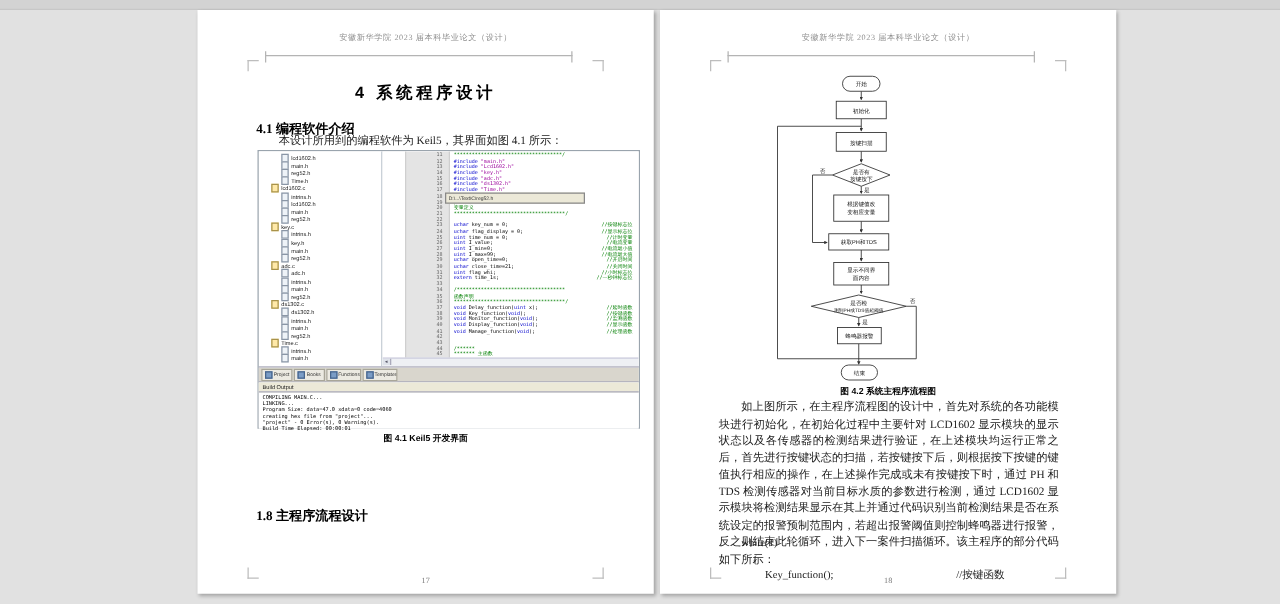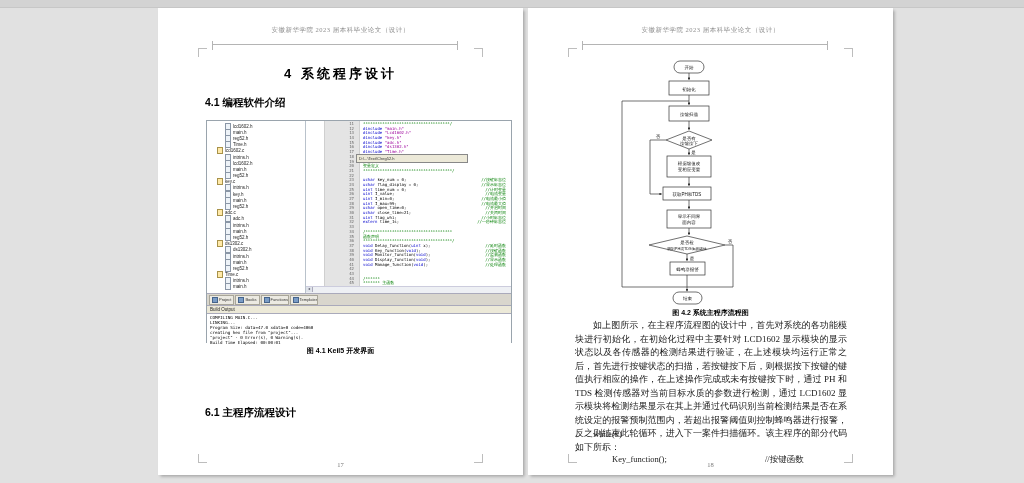--- a/index.html
+++ b/index.html
@@ -16,21 +16,21 @@
   .phead-line::before,.phead-line::after{content:"";position:absolute;top:-4px;width:0;height:9px;border-left:1px solid #b4b4b4;}
   .phead-line::before{left:0;} .phead-line::after{right:0;}
   .cm{position:absolute;width:8px;height:8px;}
   .cm-tl{left:40px;top:40px;border-left:1px solid #bdbdbd;border-top:1px solid #bdbdbd;}
   .cm-tr{left:316px;top:40px;border-right:1px solid #bdbdbd;border-top:1px solid #bdbdbd;}
   .cm-bl{left:40px;top:446px;border-left:1px solid #bdbdbd;border-bottom:1px solid #bdbdbd;}
   .cm-br{left:316px;top:446px;border-right:1px solid #bdbdbd;border-bottom:1px solid #bdbdbd;}
   .pnum{position:absolute;top:453px;left:0;width:100%;text-align:center;font-size:6.5px;color:#777;}
   .title{position:absolute;top:57px;left:0;width:100%;margin:0;text-align:center;
     font-family:"Liberation Sans",sans-serif;font-size:13px;font-weight:bold;color:#000;letter-spacing:3px;}
-  .h2x{position:absolute;left:47px;margin:0;font-family:Liberation Sans, sans-serif;
+  .h2x{position:absolute;left:47px;margin:0;font-family:Liberation Serif, serif;
     font-size:10.5px;font-weight:bold;color:#000;}
   .h41{top:88px;} .h42{top:398px;}
   .bodytext{position:absolute;left:47px;width:272px;margin:0;font-size:9px;line-height:13.5px;
     color:#1a1a1a;text-align:justify;text-indent:2em;}
   .intro1{top:98px;} .para1{top:350px;} .intro2{top:420px;} .para2{top:311px;}
   .figcap{position:absolute;left:0;width:100%;text-align:center;
     font-family:"Liberation Sans",sans-serif;font-weight:bold;font-size:7px;color:#000;}
   .cap1{top:338px;} .cap2{top:300px;}
 
   
@@ -86,20 +86,21 @@
   <div class="page page-left">
     <div class="phead">安徽新华学院 2023 届本科毕业论文（设计）</div>
     <div class="phead-line"></div>
     <div class="cm cm-tl"></div>
     <div class="cm cm-tr"></div>
     <div class="cm cm-bl"></div>
     <div class="cm cm-br"></div>
 
     <h1 class="title">4  系统程序设计</h1>
     <h2 class="h2x h41">4.1 编程软件介绍</h2>
+    <p class="bodytext intro1">本设计所用到的编程软件为 Keil5，其界面如图 4.1 所示：</p>
 
     <div class="keil">
       <div class="keil-main">
         <div class="tree">
             <div class="trow" style="padding-left: 18px;">
               <span class="ticon"></span>
               <span>lcd1602.h</span>
             </div>
             <div class="trow" style="padding-left: 18px;">
               <span class="ticon"></span>
@@ -396,21 +397,21 @@
             <div>LINKING...</div>
             <div>Program Size: data=47.0 xdata=0 code=4060</div>
             <div>creating hex file from "project"...</div>
             <div>"project" - 0 Error(s), 0 Warning(s).</div>
             <div>Build Time Elapsed:  00:00:01</div>
           </div>
       </div>
     </div>
 
     <div class="figcap cap1">图 4.1 Keil5 开发界面</div>
-    <h2 class="h2x h42">6.1 主程序流程设计</h2>
+    <h2 class="h2x h42">1.8 主程序流程设计</h2>
     <div class="pnum">17</div>
   </div>
 
   <div class="page page-right">
     <div class="phead">安徽新华学院 2023 届本科毕业论文（设计）</div>
     <div class="phead-line"></div>
     <div class="cm cm-tl"></div>
     <div class="cm cm-tr"></div>
     <div class="cm cm-bl"></div>
     <div class="cm cm-br"></div>

